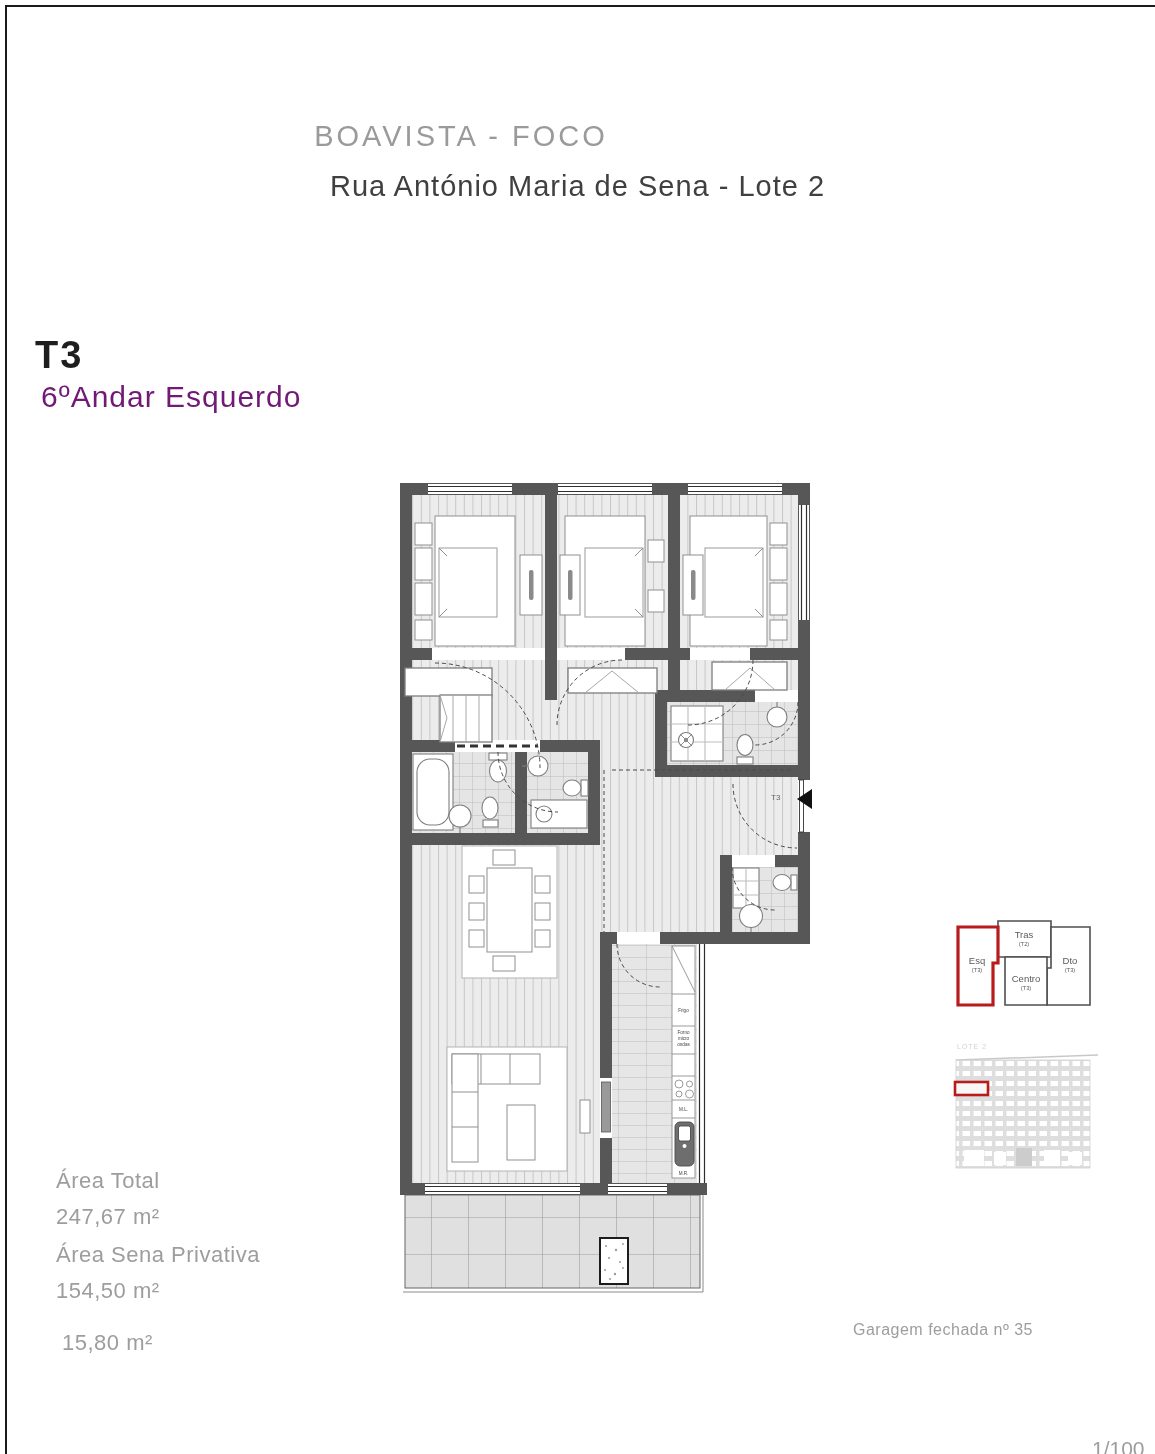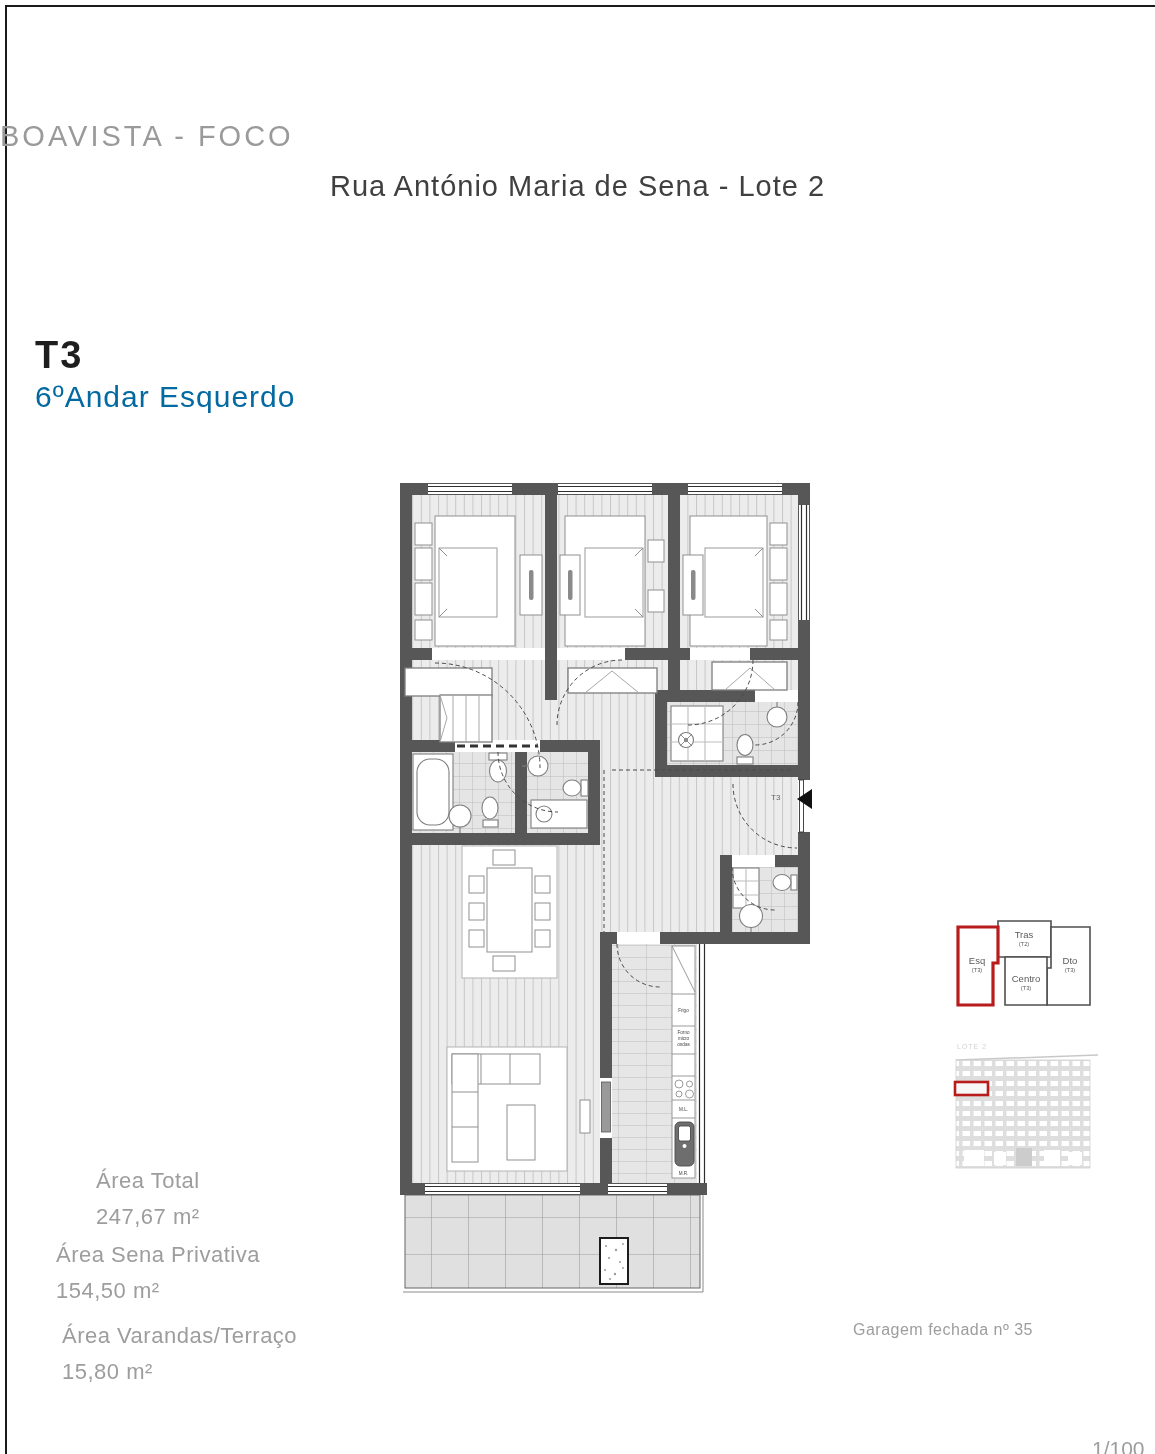--- a/index.html
+++ b/index.html
@@ -1,28 +1,28 @@
 <!DOCTYPE html>
 <html><head>
 <meta charset="utf-8">
 <style>
   html,body{margin:0;padding:0;background:#fff;}
   .screen{position:relative;width:1155px;height:1454px;background:#fff;overflow:hidden;
           font-family:"Liberation Sans",sans-serif;}
   .page-frame{position:absolute;left:5px;top:5px;width:1160px;height:1460px;
               border-left:2px solid #1a1a1a;border-top:2px solid #1a1a1a;pointer-events:none;}
-  .title{position:absolute;left:0;top:120px;width:922px;
+  .title{position:absolute;left:0;top:120px;width:922px;text-align:center;
          font-size:29px;letter-spacing:3px;color:#9a9a9a;}
   .subtitle{position:absolute;left:0;top:170px;width:1155px;text-align:center;
          font-size:29px;letter-spacing:1px;color:#404040;}
   .unit-type{position:absolute;left:35px;top:334px;font-size:38px;font-weight:700;
          letter-spacing:2px;color:#1e1e1e;}
-  .unit-floor{position:absolute;left:35px;top:380px;font-size:30px;letter-spacing:1px;color:#0369a1;}
+  .unit-floor{position:absolute;left:41px;top:380px;font-size:30px;letter-spacing:1px;color:#701a75;}
   .area-group{position:absolute;color:#9d9d9d;font-size:22px;letter-spacing:.5px;line-height:29px;}
-  .ag1{left:56px;top:1166px;margin-left:40px;}
+  .ag1{left:56px;top:1166px;}
   .ag2{left:56px;top:1240px;}
   .ag3{left:62px;top:1321px;}
   .area-group .val{margin-top:7px;}
   .garage{position:absolute;left:853px;top:1321px;font-size:16px;letter-spacing:.5px;color:#9d9d9d;}
   .scale{position:absolute;left:1092px;top:1437px;font-size:21px;color:#9d9d9d;}
   svg text{font-family:"Liberation Sans",sans-serif;}
 </style>
 </head>
 <body>
 
@@ -355,20 +355,19 @@
 
   <div class="area-group ag1">
     <div>Área Total</div>
     <div class="val">247,67 m²</div>
   </div>
   <div class="area-group ag2">
     <div>Área Sena Privativa</div>
     <div class="val">154,50 m²</div>
   </div>
   <div class="area-group ag3">
-    <div>Área Varandas/Terraço</div>
     <div class="val">15,80 m²</div>
   </div>
 
   <div class="garage">Garagem fechada nº 35</div>
   <div class="scale">1/100</div>
 
 </div>
 
 </body></html>

